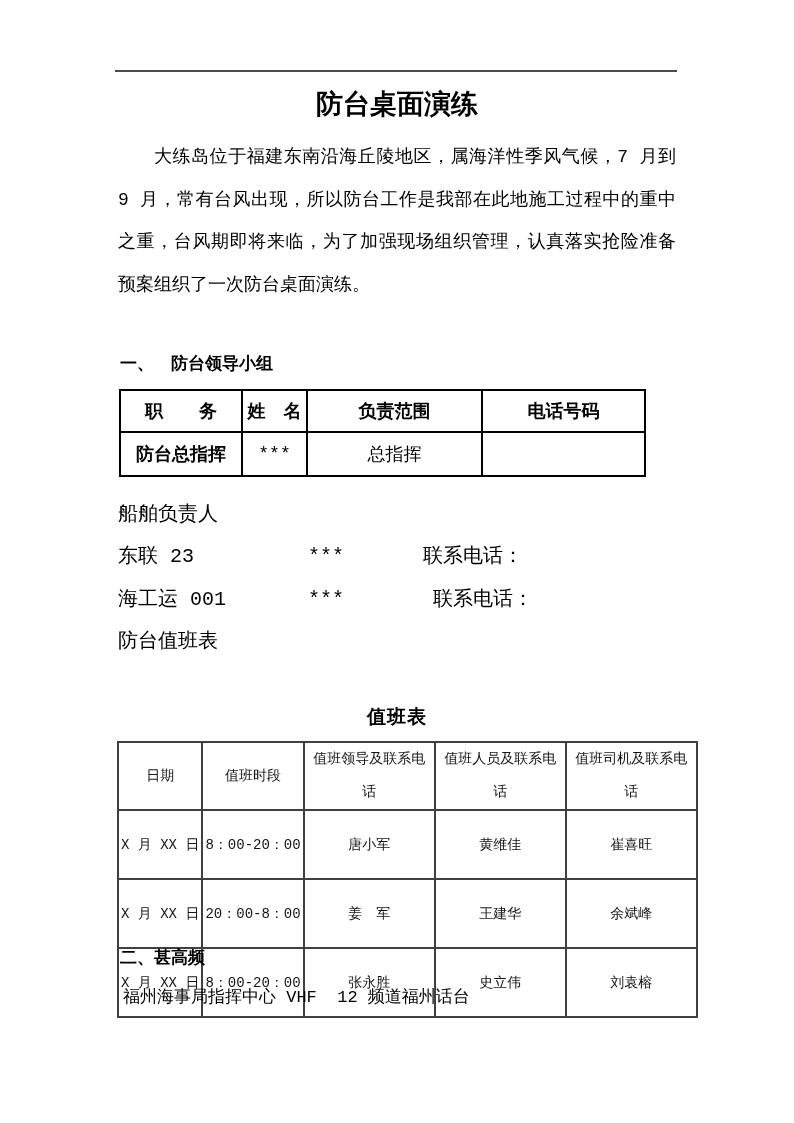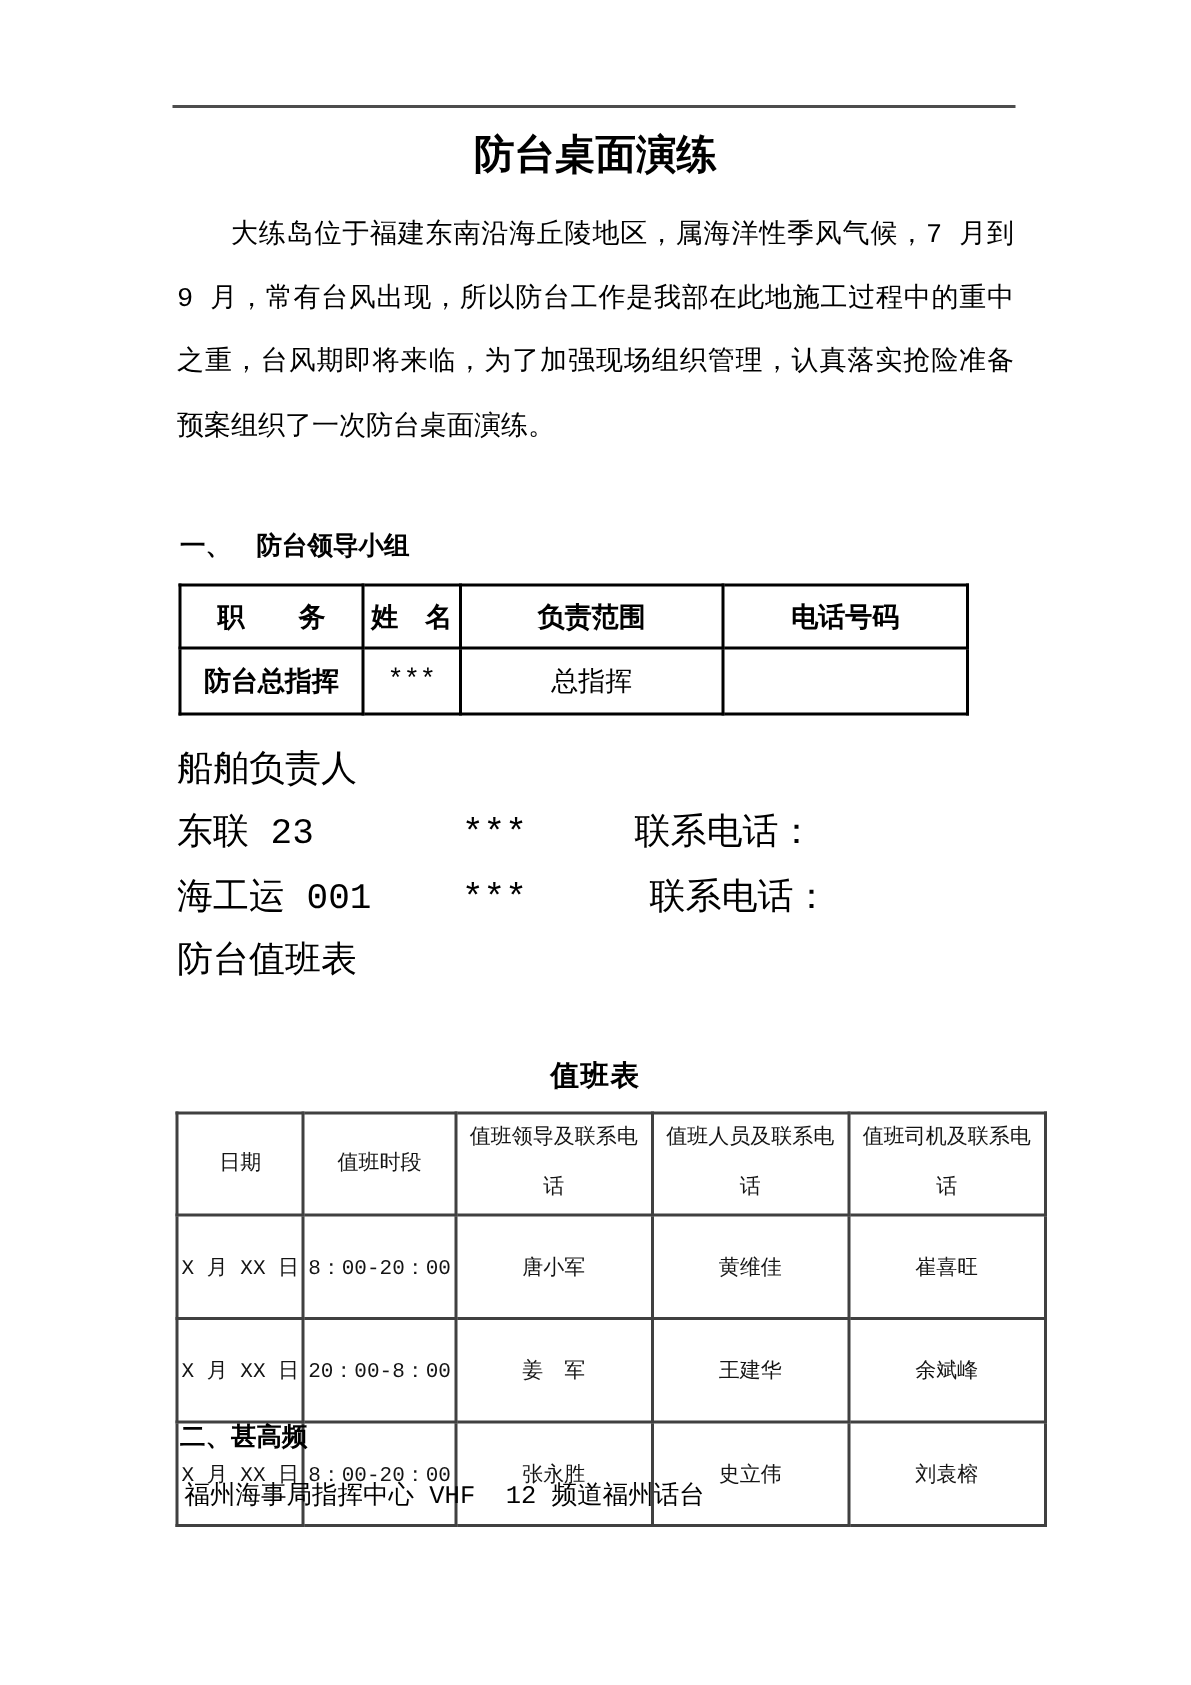--- a/index.html
+++ b/index.html
@@ -64,21 +64,21 @@
     white-space: nowrap;
     margin-left: 40px;
   }
   table.t1 tr.hdr td { height: 40px; font-weight: bold; }
   table.t1 tr.data td { height: 42px; }
   table.t1 tr.data td.pos { font-weight: bold; }
 
   .ships {
     position: absolute;
     top: 494px; left: 118px; width: 558px;
-    font-size: 24px;
+    font-size: 20px;
   }
   .ship-line { position: relative; height: 42.4px; line-height: 42.4px; }
   .ship-name  { position: absolute; left: 0; }
   .ship-stars { position: absolute; left: 190px; }
   .ship-phone { position: absolute; left: 305px; }
   .ship-line.row2 .ship-phone { left: 315px; }
 
   .duty-title {
     position: absolute;
     top: 704px; left: 118px; width: 558px;

